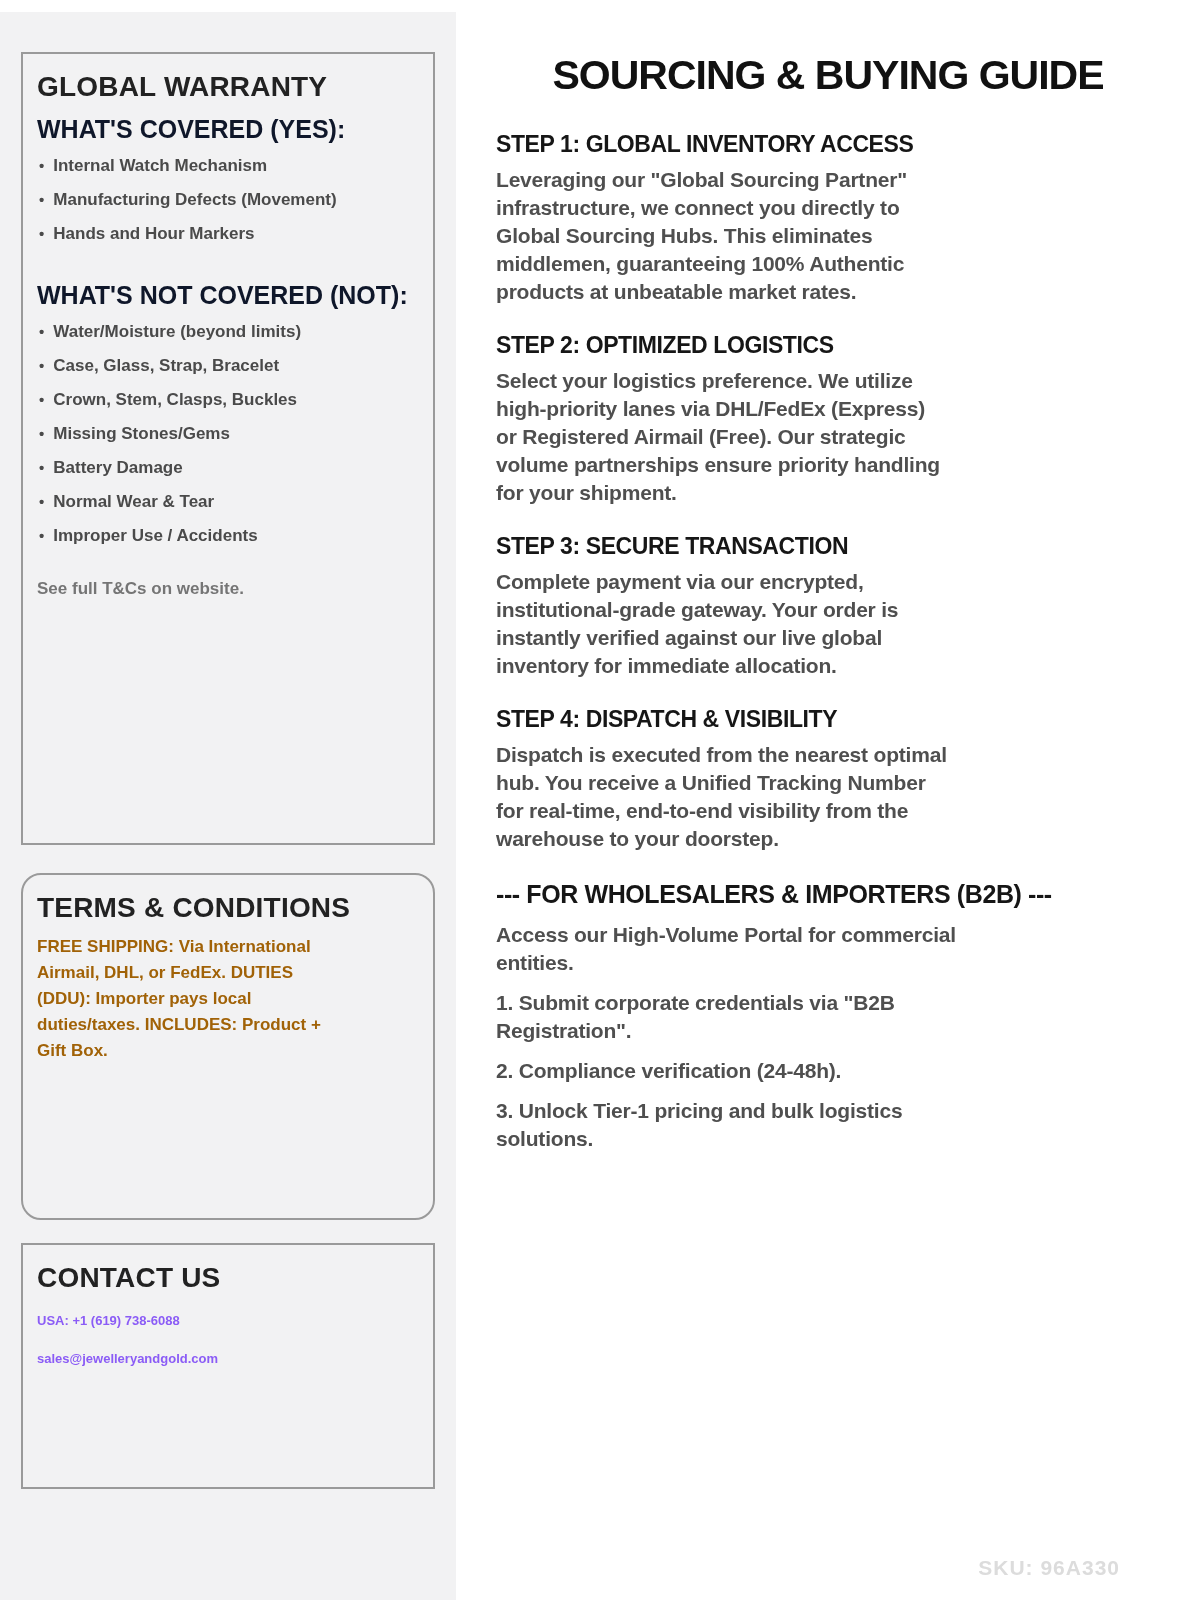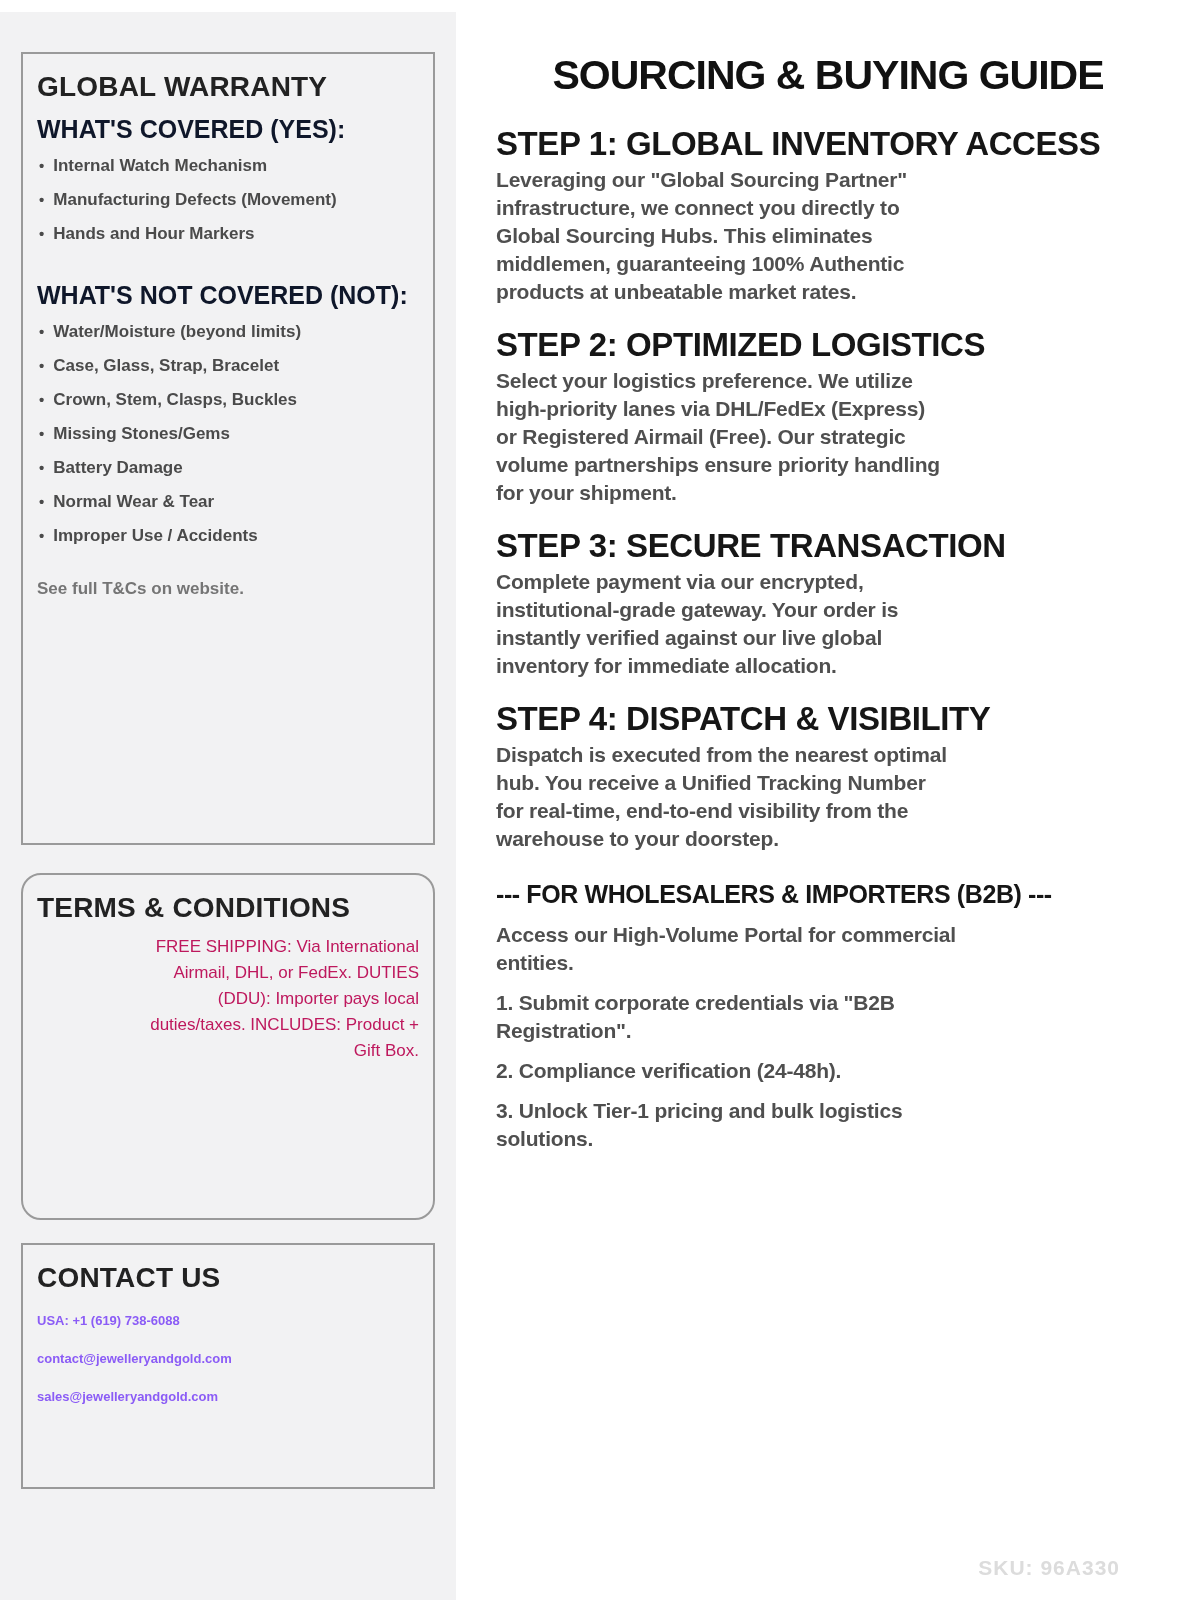--- a/index.html
+++ b/index.html
@@ -66,25 +66,24 @@
   .side-footnote {
     margin-top: 24px;
     font-size: 17px;
     font-weight: 700;
     color: #757575;
     line-height: 24px;
   }
   .side-body {
     margin-top: 10px;
     font-size: 17px;
-    font-weight: 400;
-    color: #be185d;
+    font-weight: 700;
+    color: #a16207;
     line-height: 26px;
     white-space: pre-line;
-    text-align: right;
   }
   .contact-line {
     margin-top: 16px;
     font-size: 13px;
     font-weight: 700;
     color: #8b5cf6;
     line-height: 22px;
   }
 
   
@@ -98,21 +97,21 @@
   .main-title {
     text-align: center;
     font-size: 41px;
     font-weight: 800;
     letter-spacing: -1px;
     color: #111111;
     line-height: 47px;
     margin-bottom: 30px;
   }
   .step-heading {
-    font-size: 33px;
+    font-size: 23px;
     font-weight: 800;
     letter-spacing: -0.4px;
     color: #161616;
     line-height: 30px;
     margin-bottom: 7px;
   }
   .step-para {
     font-size: 21px;
     font-weight: 600;
     letter-spacing: -0.2px;
@@ -188,21 +187,20 @@
     <div class="side-body">FREE SHIPPING: Via International
 Airmail, DHL, or FedEx.  DUTIES
 (DDU): Importer pays local
 duties/taxes.  INCLUDES: Product +
 Gift Box.</div>
   </div>
 
   <div class="side-box box-contact">
     <div class="side-title">CONTACT US</div>
     <div class="contact-line">USA: +1 (619) 738-6088</div>
-    <div class="contact-line">contact@jewelleryandgold.com</div>
     <div class="contact-line">sales@jewelleryandgold.com</div>
   </div>
 
 </div>
 
 <div class="main">
   <div class="main-title">SOURCING &amp; BUYING GUIDE</div>
 
   <div>
     <div class="step-heading">STEP 1: GLOBAL INVENTORY ACCESS</div>

